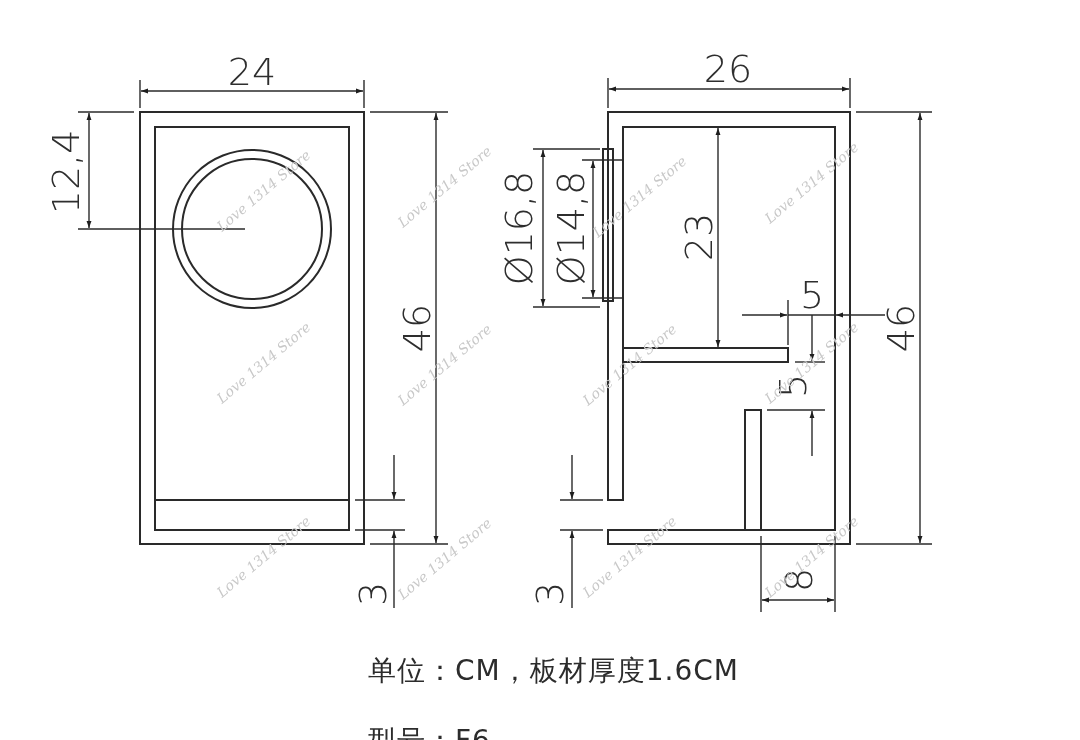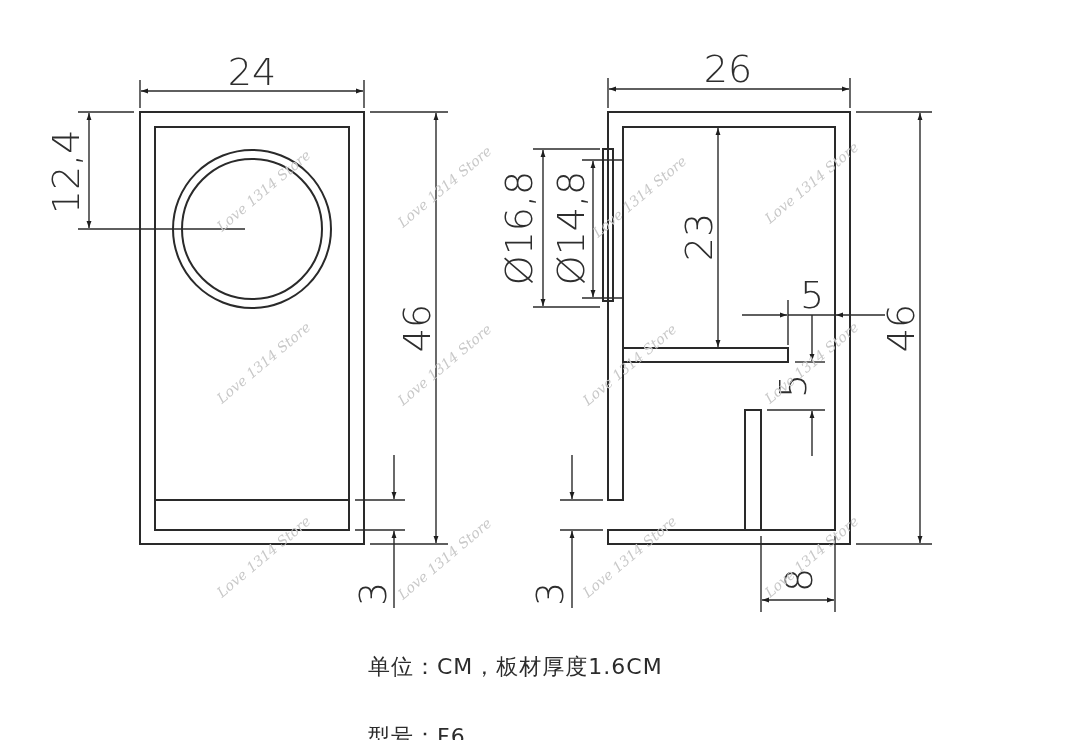--- a/index.html
+++ b/index.html
@@ -2,21 +2,21 @@
 <html><head>
   <meta charset="utf-8">
   <style>
     html, body { margin: 0; padding: 0; background: #ffffff; }
     body { width: 1080px; height: 740px; position: relative; overflow: hidden; font-family: "DejaVu Sans", sans-serif; }
     svg { position: absolute; left: 0; top: 0; }
     .ln { stroke: #2a2a2a; stroke-width: 2; fill: none; }
     .thin { stroke: #2a2a2a; stroke-width: 1.4; fill: none; }
     .dim { font-family: "DejaVu Sans", sans-serif; font-size: 38px; fill: #2e2e2e; font-weight: 300; }
     .wm { font-family: "DejaVu Serif", serif; font-size: 14px; fill: #c8c8c8; font-style: italic; }
-    .note { position: absolute; left: 368px; font-size: 22px; color: #2c2c2c; font-family: "DejaVu Sans", sans-serif; letter-spacing: 1px; }
+    .note { position: absolute; left: 368px; font-size: 28px; color: #2c2c2c; font-family: "DejaVu Sans", sans-serif; letter-spacing: 1px; }
     .note1 { top: 652px; }
     .note2 { top: 722px; }
   </style>
 </head>
 <body>
 
 <svg width="1080" height="740" viewBox="0 0 1080 740">
   <defs>
     <marker id="arr" viewBox="0 0 10 10" refX="10" refY="5" markerWidth="10" markerHeight="7" orient="auto-start-reverse" markerUnits="userSpaceOnUse">
       <path d="M0,1.5 L10,5 L0,8.5 z" fill="#1e1e1e"></path>

